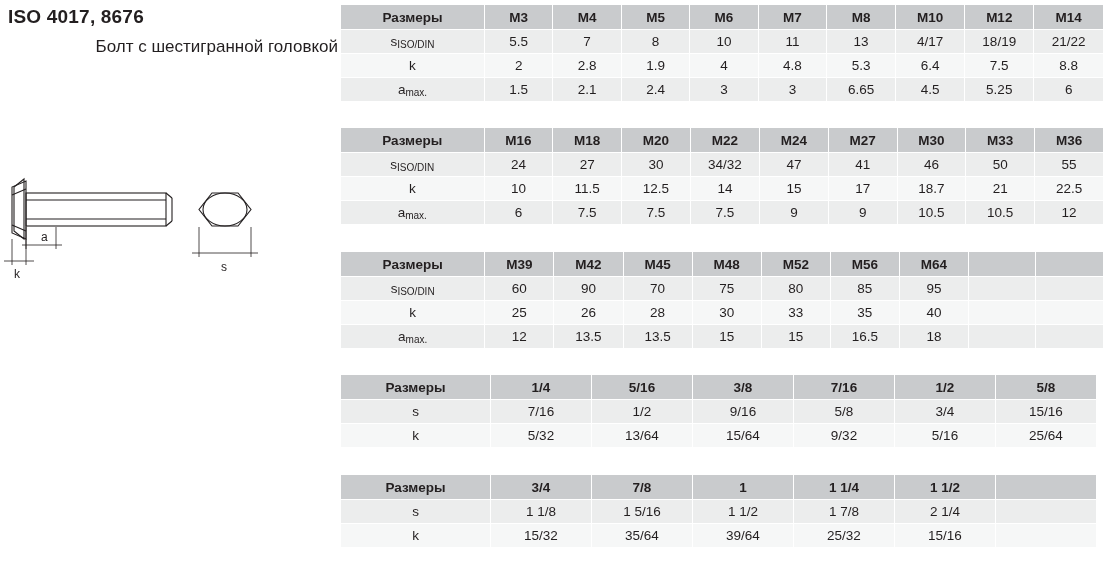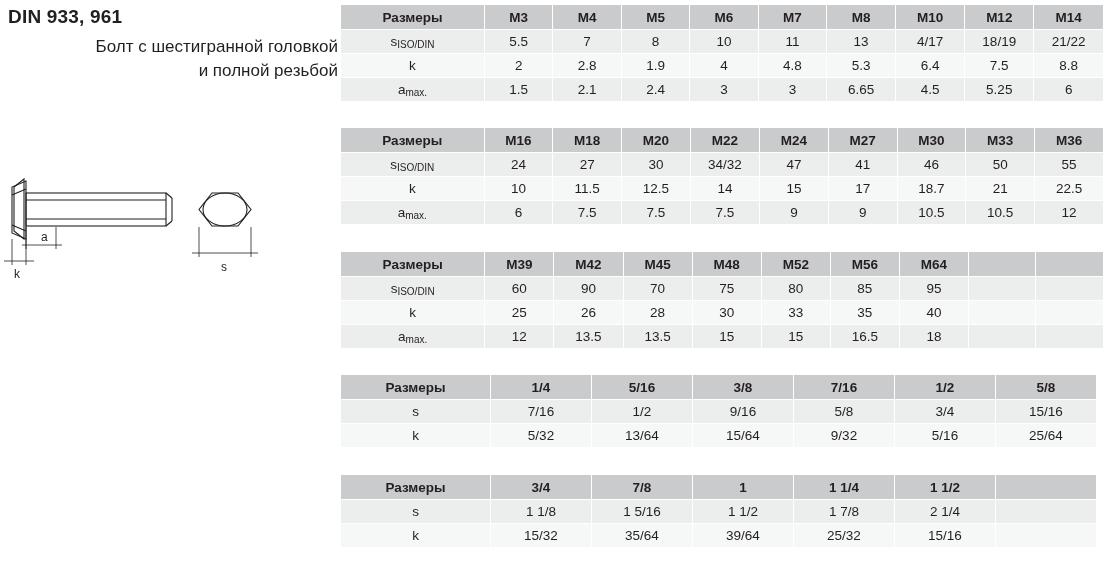--- a/index.html
+++ b/index.html
@@ -94,24 +94,23 @@
   }
   .sublabel .base { font-size: 13.5px; }
   .sublabel .sfx  { font-size: 10px; position: relative; top: 2px; }
 </style>
 </head>
 <body>
 
 <div id="page">
 
   <div id="left-panel">
-    <div class="std-line">DIN 933, 961</div>
+    <div class="std-line">ISO 4017, 8676</div>
     <div class="desc">
       <div>Болт с шестигранной головкой</div>
-      <div>и полной резьбой</div>
     </div>
   </div>
 
   <svg id="drawing" viewBox="0 0 330 120">
 
     <g stroke="#231f20" fill="none" stroke-width="1.1">
       <path d="M14 8 L14 52 L24 60 L24 0 Z" transform="translate(0,14)"></path>
 
       <path d="M12 22 L12 68 L26 74 L26 16 Z"></path>
       <line x1="12" y1="30" x2="26" y2="24"></line>

